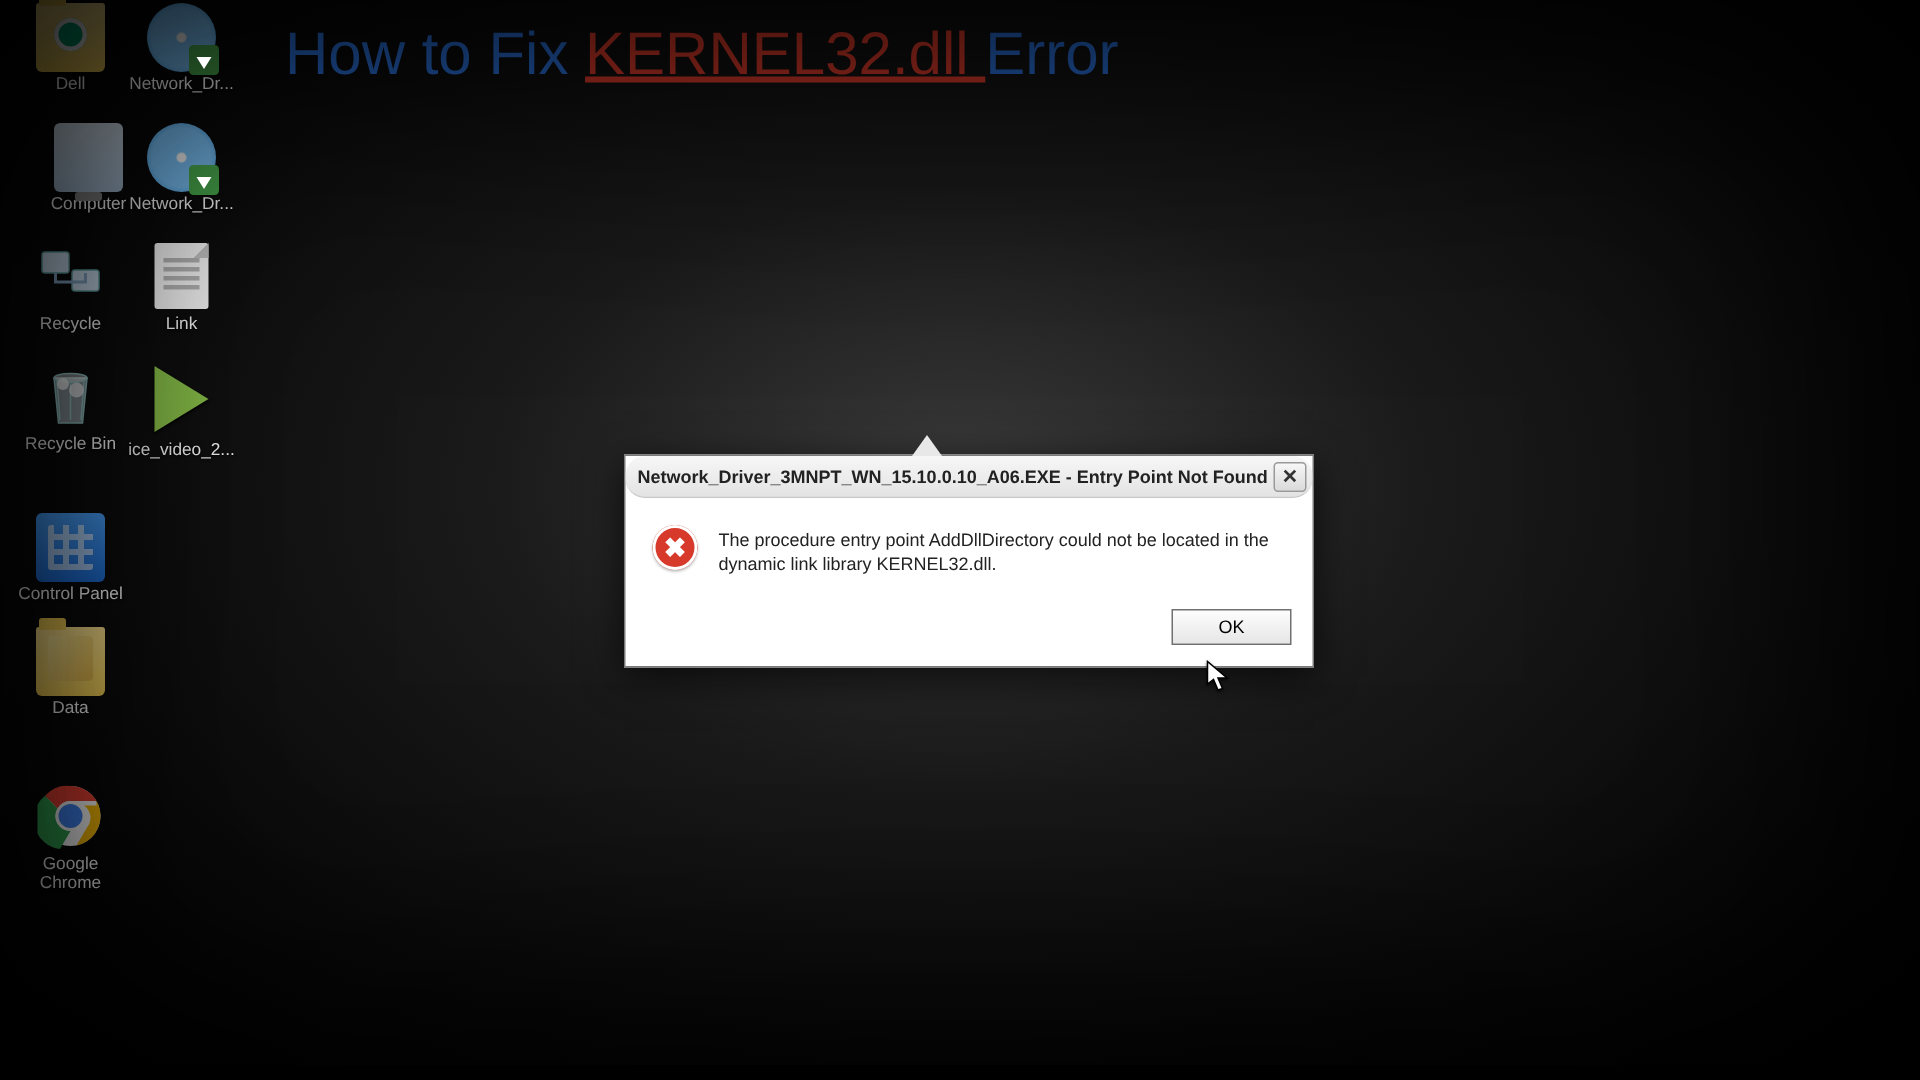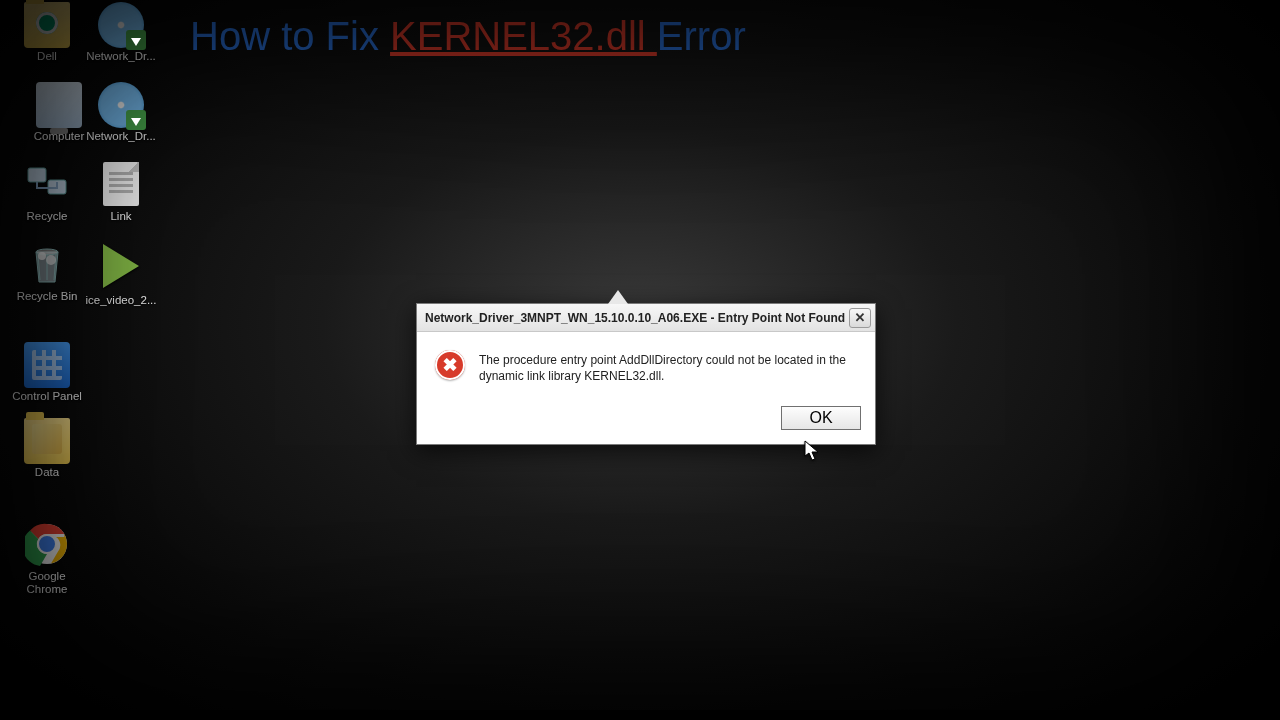--- a/index.html
+++ b/index.html
@@ -63,40 +63,40 @@
 
   
   .dialog {
     position:absolute; left:416px; top:303px; width:460px;
     border:1px solid #7a7a7a; background:#fff;
     box-shadow:0 6px 24px rgba(0,0,0,.7);
   }
   .titlebar {
     height:28px; background:linear-gradient(#f7f7f7,#e3e3e3);
     border-bottom:1px solid #c8c8c8; display:flex; align-items:center;
-    padding:0 4px 0 8px; font-size:12px; color:#222; font-weight:600;
+    padding:0 4px 0 8px; font-size:12px; color:#222; font-weight:600;border-radius:13px;
   }
   .titlebar .spacer { flex:1; }
   .close-btn {
     width:22px; height:20px; border:1px solid #9a9a9a;
     background:linear-gradient(#f7f7f7,#dadada); border-radius:3px;
     display:flex; align-items:center; justify-content:center; cursor:pointer;
     font-size:13px; color:#333; font-weight:bold;
   }
   .dlg-body { padding:18px 22px 16px 18px; display:flex; gap:14px; }
   .err-icon { width:30px; height:30px; border-radius:50%; background:#d73a2a;
     display:flex; align-items:center; justify-content:center; flex-shrink:0;
     box-shadow:inset 0 0 0 2px #fff, 0 1px 2px rgba(0,0,0,.3); }
   .err-icon span { color:#fff; font-weight:bold; font-size:18px; }
   .dlg-msg { font-size:12px; color:#222; line-height:16px; padding-top:2px; }
   .dlg-buttons { padding:6px 14px 14px; text-align:right; }
   .ok-btn {
     width:80px; height:24px; border:1px solid #707070;
     background:linear-gradient(#fdfdfd,#e6e6e6);
-    font-size:16px; cursor:pointer; position:relative;
+    font-size:12px; cursor:pointer; position:relative;
   }
   .cursor-ptr { position:absolute; left:804px; top:440px; z-index:10; pointer-events:none; }
   .cursor-ptr svg { width:18px; height:22px; filter:drop-shadow(0 1px 1px rgba(0,0,0,.6)); }
 
   .bottom-fade { position:absolute; left:0; right:0; bottom:0; height:10px; background:#000; }
 </style>
 </head>
 <body>
 
 <div class="desktop">

